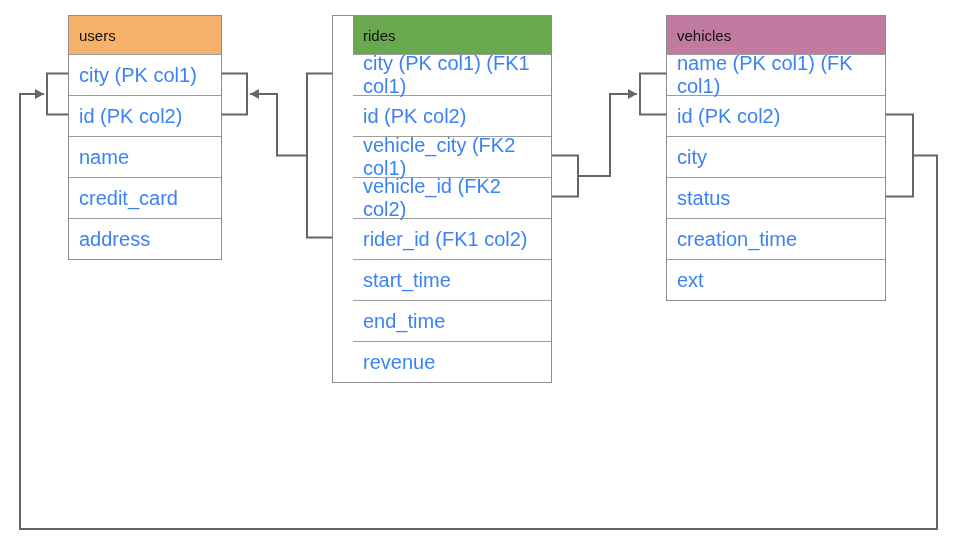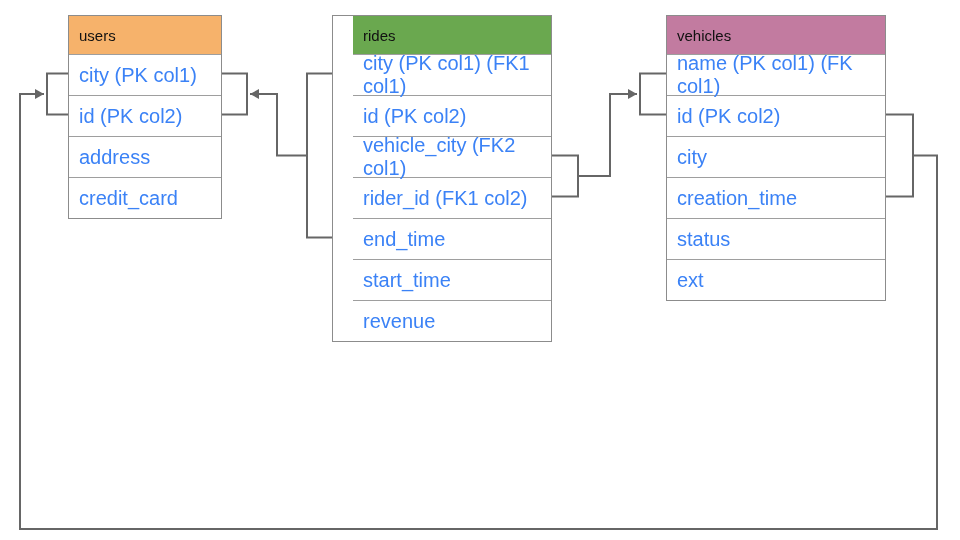--- a/index.html
+++ b/index.html
@@ -60,36 +60,38 @@
     <path class="conn" marker-end="url(#arw)" d="M307,155.5 H277 V94 H250"></path>
     <path class="conn" marker-end="url(#arw)" d="M578,176 H610 V94 H637"></path>
     <path class="conn" marker-end="url(#arw)" d="M913,155.5 H937 V529 H20 V94 H44"></path>
   </svg>
 
   <div id="tables">
       <div class="tbl" style="left: 68px; top: 15px; width: 154px;">
         <div class="hdr" style="background: rgb(246, 178, 107);">users</div>
         <div class="row">city (PK col1)</div>
         <div class="row">id (PK col2)</div>
+        <div class="row">name</div>
+        <div class="row">credit_card</div>
         <div class="row">address</div>
-        <div class="row">credit_card</div>
       </div>
       <div class="tbl" style="left: 332px; top: 15px; width: 220px; padding-left: 20px;">
         <div class="hdr" style="background: rgb(106, 168, 79);">rides</div>
         <div class="row">city (PK col1) (FK1 col1)</div>
         <div class="row">id (PK col2)</div>
         <div class="row">vehicle_city (FK2 col1)</div>
+        <div class="row">vehicle_id (FK2 col2)</div>
         <div class="row">rider_id (FK1 col2)</div>
+        <div class="row">start_time</div>
         <div class="row">end_time</div>
-        <div class="row">start_time</div>
         <div class="row">revenue</div>
       </div>
       <div class="tbl" style="left: 666px; top: 15px; width: 220px;">
         <div class="hdr" style="background: rgb(194, 123, 160);">vehicles</div>
         <div class="row">name (PK col1) (FK col1)</div>
         <div class="row">id (PK col2)</div>
         <div class="row">city</div>
+        <div class="row">status</div>
         <div class="row">creation_time</div>
-        <div class="row">status</div>
         <div class="row">ext</div>
       </div>
     </div>
 </div>
 
 </body></html>

